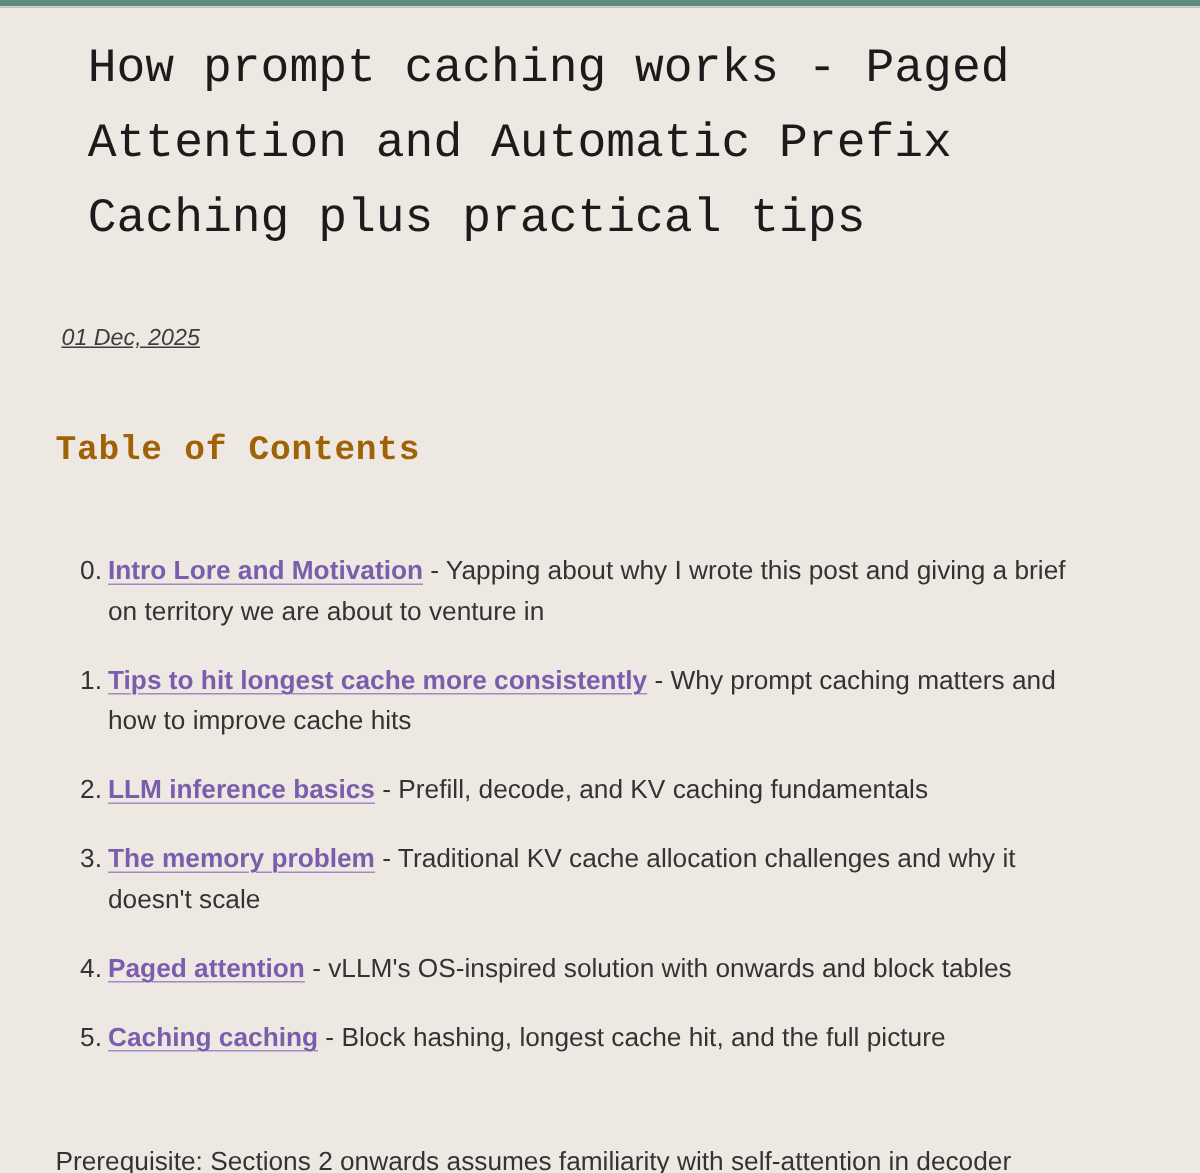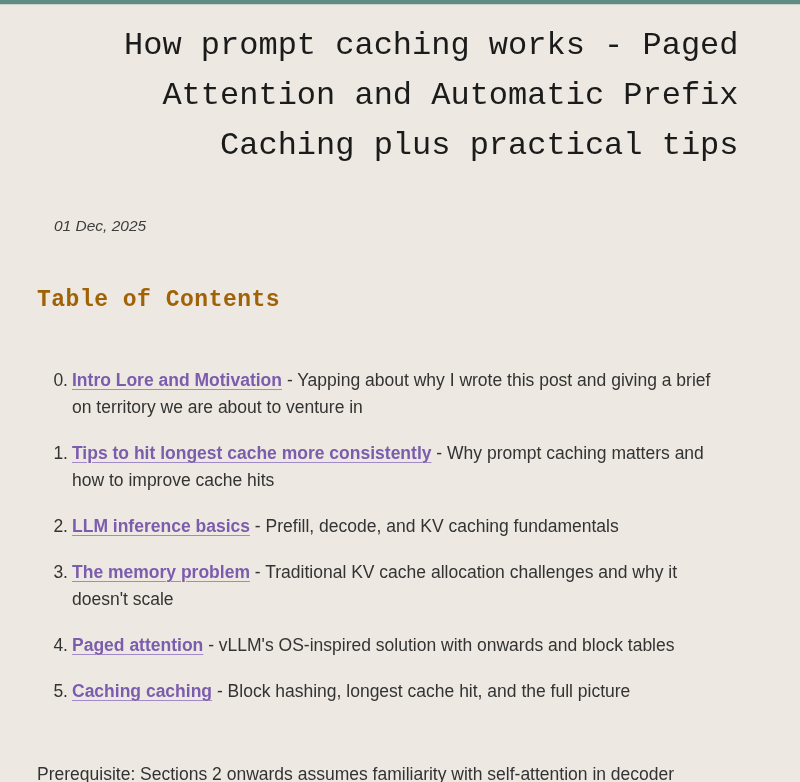--- a/index.html
+++ b/index.html
@@ -19,29 +19,30 @@
   }
   .container {
     padding: 10px 40px 20px 37px;
   }
   h1.page-title {
     font-family: "Liberation Mono", monospace;
     font-weight: 400;
     font-size: 32px;
     line-height: 50px;
     color: #1B1B1B;
-    text-align: right;
+    text-align: left;
     max-width: 680px;
     margin: 6px auto 0 auto;
   }
   p.post-date {
     font-style: italic;
     font-size: 15.5px;
     color: #3D3D3D;
-    margin: 46px 0 0 17px;
+    margin: 46px 0 0 4px;
+    text-decoration: underline;
   }
   h2.toc-heading {
     font-family: "Liberation Mono", monospace;
     font-weight: 700;
     font-size: 23px;
     color: #a16207;
     margin: 52px 0 0 0;
     letter-spacing: 0.5px;
   }
   ol.toc-list {

